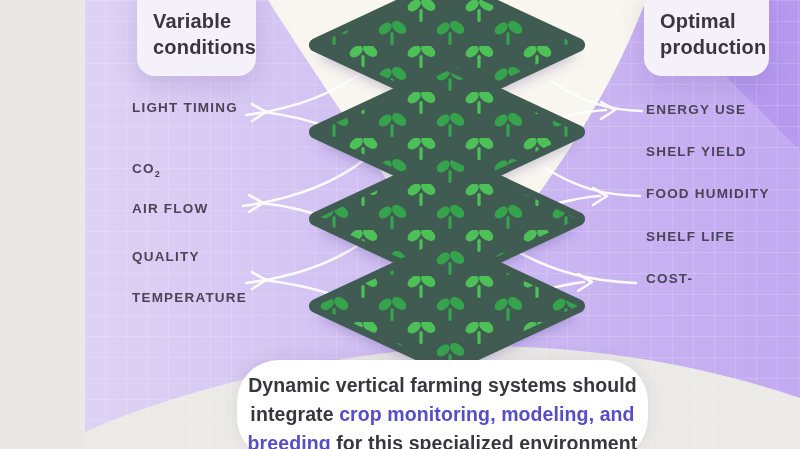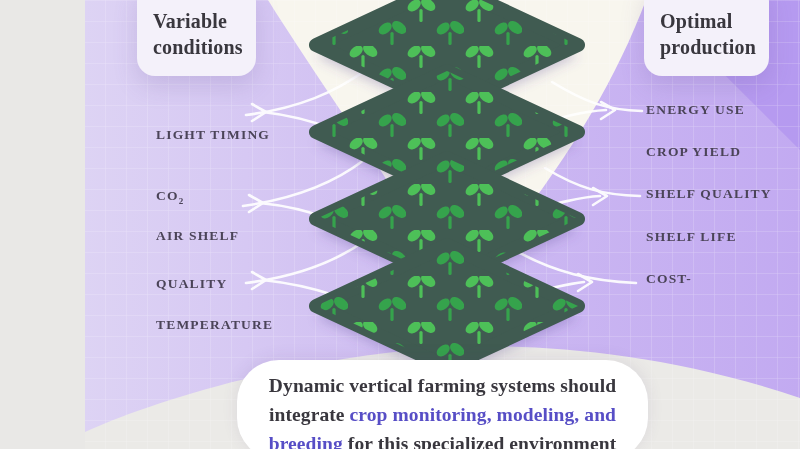--- a/index.html
+++ b/index.html
@@ -1,36 +1,36 @@
 <!DOCTYPE html>
 <html style="--accent-text: #574ec6; --dark-text: #39373e; --label-text: #4b4458; --tray: #405b51; --sprout-light: #4dc058; --sprout-dark: #35a34c; --purple-left: #ddd3f4; --purple-right: #c2aaf1; --purple-deep: #ab8cef; --cream: #f8f6ee; --gray-band: #ebeae7; --side-strip: #e9e8e6; --bubble: #ffffff; --card: #f4f1fa; --arrow: #ffffff;"><head>
 <meta charset="utf-8">
 <style>
   html,body{margin:0;padding:0;background:#ddd;}
   #stage{
     position:relative;width:800px;height:449px;overflow:hidden;
-    font-family:Liberation Serif, serif;
+    font-family:Liberation Sans, sans-serif;
     background:var(--side-strip,#e9e8e6);
   }
   #bg-svg{position:absolute;left:0;top:0;}
   .card{
     position:absolute;top:-16px;height:92px;background:var(--card,#f4f1fa);
     border-radius:18px;box-shadow:0 10px 24px rgba(100,80,150,.18);
     color:var(--dark-text,#3a3740);font-size:20px;line-height:26px;font-weight:600;
     padding:24px 0 0 16px;box-sizing:border-box;letter-spacing:.2px;
   }
   #card-left{left:137px;width:119px;}
   #card-right{left:644px;width:125px;}
   .label{
     position:absolute;color:var(--label-text,#4a4458);
     font-size:13.5px;line-height:20px;font-weight:700;letter-spacing:1.2px;
     white-space:nowrap;
   }
   .label sub{font-size:9px;letter-spacing:0;}
-  .col-left .label{left:156px;margin-top:27px;}
+  .col-left .label{left:132px;}
   .col-right .label{left:646px;}
   #caption{
     position:absolute;left:237px;top:360px;width:411px;height:100px;
     background:var(--bubble,#fff);border-radius:42px;
     box-shadow:0 -2px 16px rgba(80,60,120,.10);
   }
   #caption-text{
     padding-top:11px;text-align:center;font-size:19.5px;line-height:29px;
     font-weight:600;letter-spacing:.1px;
   }
@@ -136,44 +136,44 @@
 
   <div class="col-left">
     <div class="label" style="top:98px">
       <span>LIGHT TIMING</span><sub></sub><br>
     </div>
     <div class="label" style="top:159px">
       <span>CO</span><sub>2</sub><br>
       <span></span>
     </div>
     <div class="label" style="top:199px">
-      <span>AIR SHELF</span><sub></sub><br>
+      <span>AIR FLOW</span><sub></sub><br>
       <span></span>
     </div>
     <div class="label" style="top:247px">
       <span>QUALITY</span><sub></sub><br>
       <span></span>
     </div>
     <div class="label" style="top:288px">
       <span>TEMPERATURE</span><sub></sub><br>
       <span></span>
     </div>
   </div>
 
   <div class="col-right">
     <div class="label" style="top:100px">
       <span>ENERGY USE</span><br>
       <span></span>
     </div>
     <div class="label" style="top:142px">
-      <span>CROP YIELD</span><br>
+      <span>SHELF YIELD</span><br>
       <span></span>
     </div>
     <div class="label" style="top:184px">
-      <span>SHELF QUALITY</span><br>
+      <span>FOOD HUMIDITY</span><br>
       <span></span>
     </div>
     <div class="label" style="top:227px">
       <span>SHELF LIFE</span><br>
       <span></span>
     </div>
     <div class="label" style="top:269px">
       <span>COST-</span><br>
     </div>
   </div>

